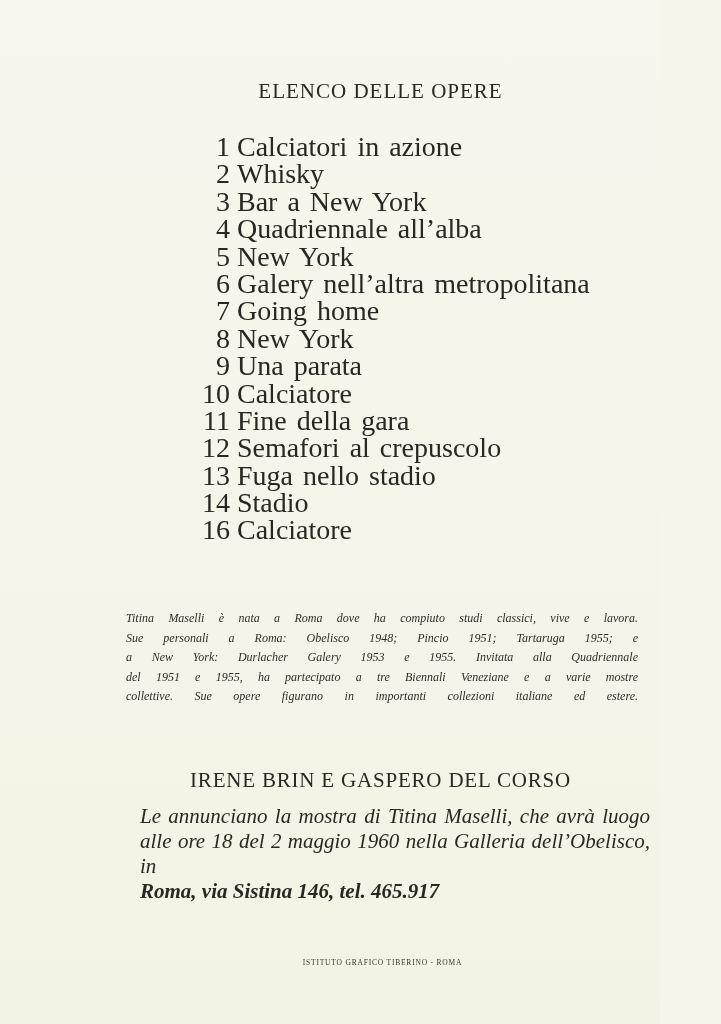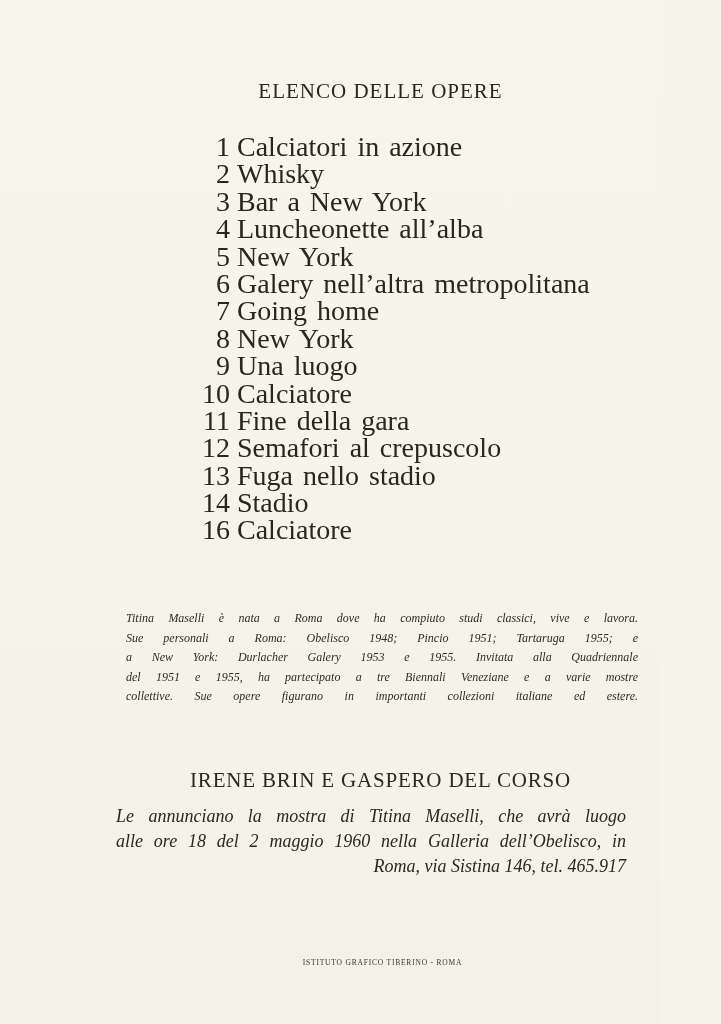--- a/index.html
+++ b/index.html
@@ -71,36 +71,37 @@
     left: 0;
     width: 761px;
     text-align: center;
     font-size: 21px;
     letter-spacing: 0.8px;
     color: #2b2824;
   }
   .announce {
     position: absolute;
     top: 804px;
-    left: 116px;
+    left: 140px;
     width: 510px;
     font-style: italic;
-    font-size: 18px;
+    font-size: 21px;
     line-height: 25px;
     color: #2b2824;
   }
   .announce p {
     margin: 0;
   }
   .announce .j {
     text-align: justify;
     text-align-last: justify;
   }
   .announce .c {
-    text-align: right;
+    text-align: left;
+    font-weight: bold;
   }
   .printer {
     position: absolute;
     top: 958px;
     left: 0;
     width: 765px;
     text-align: center;
     font-size: 7.5px;
     letter-spacing: 0.8px;
     color: #3a3630;
@@ -110,26 +111,26 @@
 <body>
 
 <div class="page">
 
   <div class="title">ELENCO DELLE OPERE</div>
 
   <ul class="works">
     <li><span class="num">1</span><span>Calciatori in azione</span></li>
     <li><span class="num">2</span><span>Whisky</span></li>
     <li><span class="num">3</span><span>Bar a New York</span></li>
-    <li><span class="num">4</span><span>Luncheonette all’alba</span></li>
+    <li><span class="num">4</span><span>Quadriennale all’alba</span></li>
     <li><span class="num">5</span><span>New York</span></li>
     <li><span class="num">6</span><span>Galery nell’altra metropolitana</span></li>
     <li><span class="num">7</span><span>Going home</span></li>
     <li><span class="num">8</span><span>New York</span></li>
-    <li><span class="num">9</span><span>Una luogo</span></li>
+    <li><span class="num">9</span><span>Una parata</span></li>
     <li><span class="num">10</span><span>Calciatore</span></li>
     <li><span class="num">11</span><span>Fine della gara</span></li>
     <li><span class="num">12</span><span>Semafori al crepuscolo</span></li>
     <li><span class="num">13</span><span>Fuga nello stadio</span></li>
     <li><span class="num">14</span><span>Stadio</span></li>
     <li><span class="num">16</span><span>Calciatore</span></li>
   </ul>
 
   <div class="bio">
     <p>Titina Maselli è nata a Roma dove ha compiuto studi classici, vive e lavora.</p>

